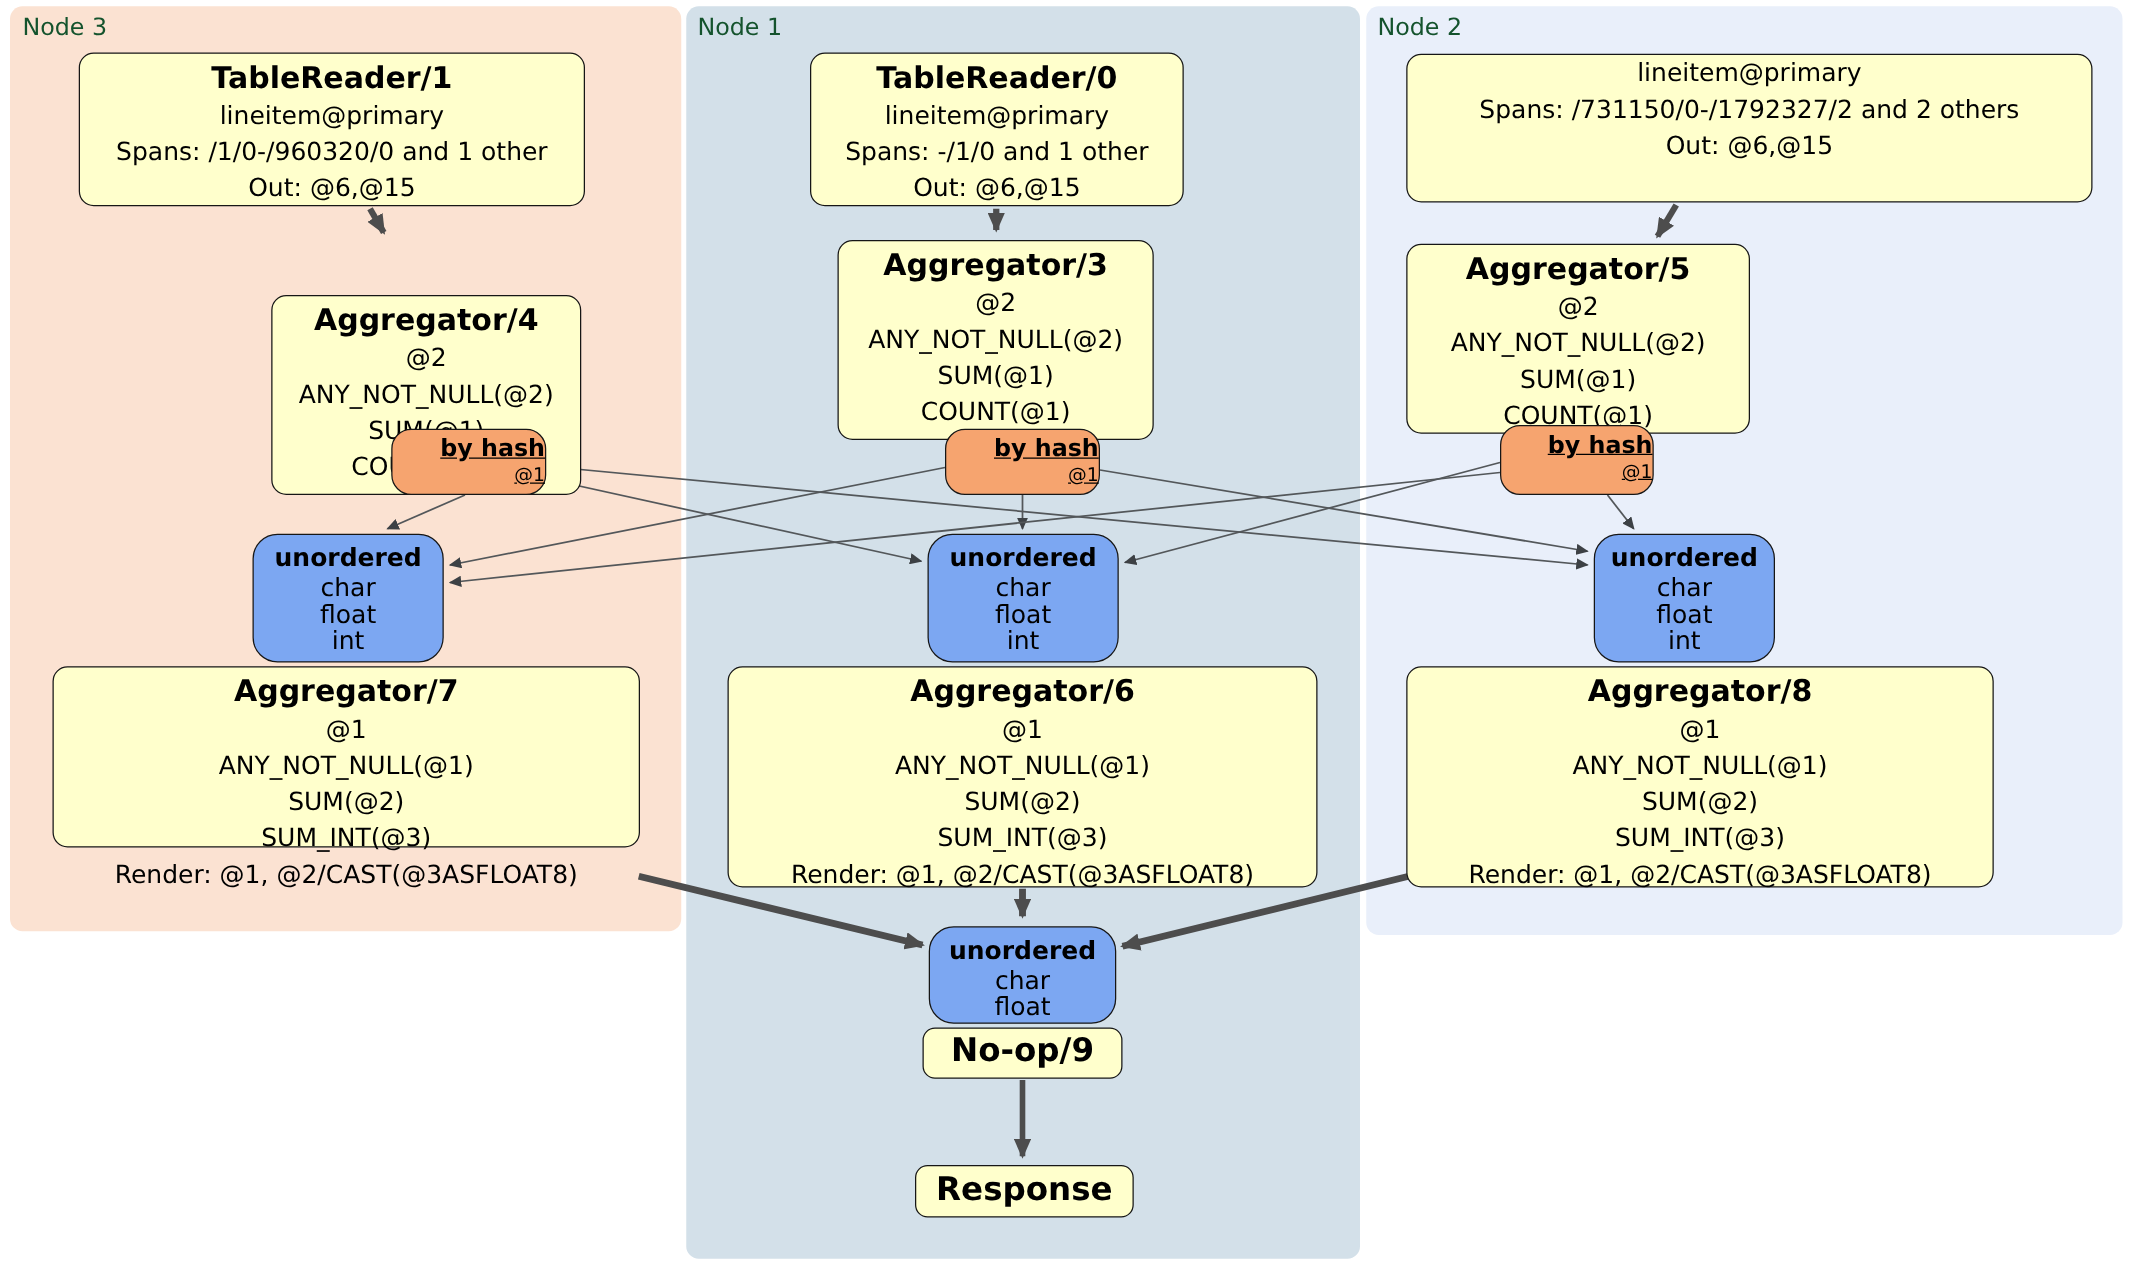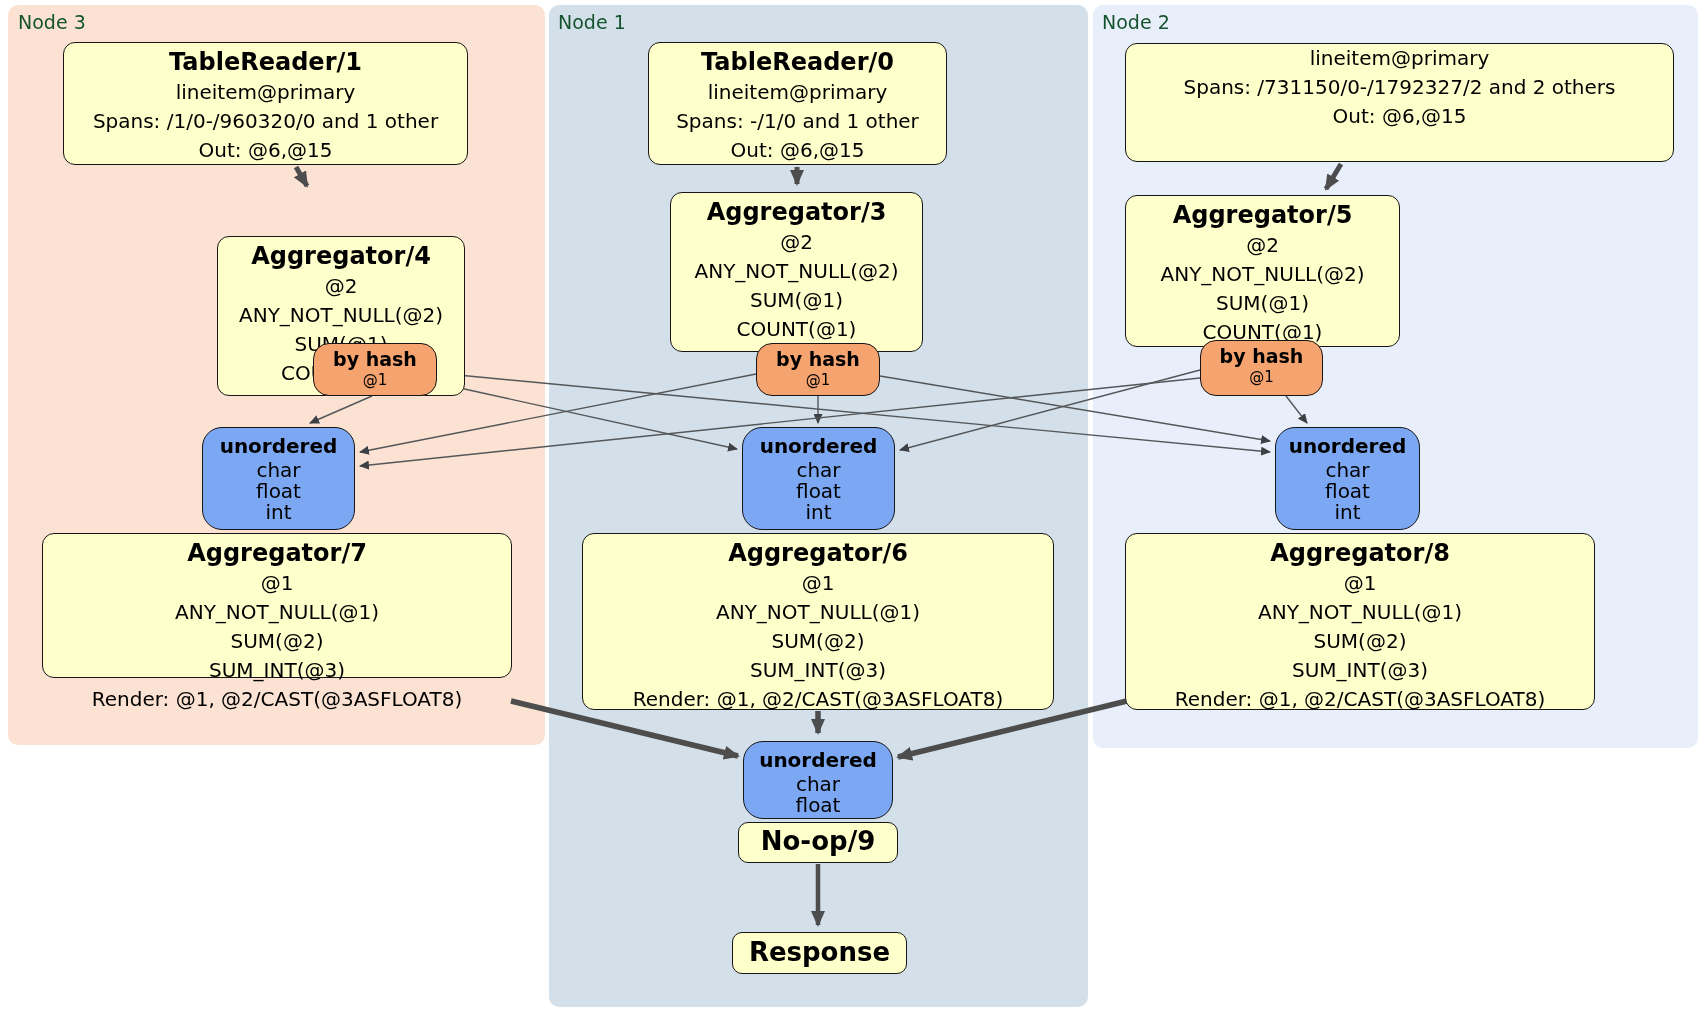--- a/index.html
+++ b/index.html
@@ -14,21 +14,21 @@
   .pbox { position:absolute; background:#ffffcc; border:1.6px solid #161616; border-radius:12px;
           text-align:center; z-index:2; box-sizing:border-box; }
   .pbox .title { font-weight:700; font-size:24px; line-height:31px; padding-top:4px; white-space:nowrap; }
   .pbox .line  { font-size:20px; line-height:29px; white-space:nowrap; }
 
   .terminal { position:absolute; background:#ffffcc; border:1.8px solid #161616; border-radius:10px;
               text-align:center; z-index:3; box-sizing:border-box; }
   .terminal .t-title { font-weight:700; font-size:26px; }
 
   .router { position:absolute; background:#f6a46f; border:1.7px solid #161616; border-radius:16px;
-            text-align:center; z-index:3; box-sizing:border-box; }
+            text-align:right; z-index:3; box-sizing:border-box;text-decoration:underline; }
   .router .r-title  { font-weight:700; font-size:19px; line-height:23px; padding-top:4px; }
   .router .r-detail { font-size:15px; line-height:18px; }
 
   .sync { position:absolute; background:#7ca7f2; border:1.7px solid #161616; border-radius:20px;
           text-align:center; z-index:3; box-sizing:border-box; }
   .sync .s-title { font-weight:700; font-size:20px; line-height:27px; padding-top:5px; }
   .sync .s-col   { font-size:20px; line-height:21px; }
 </style>
 </head>
 <body>

